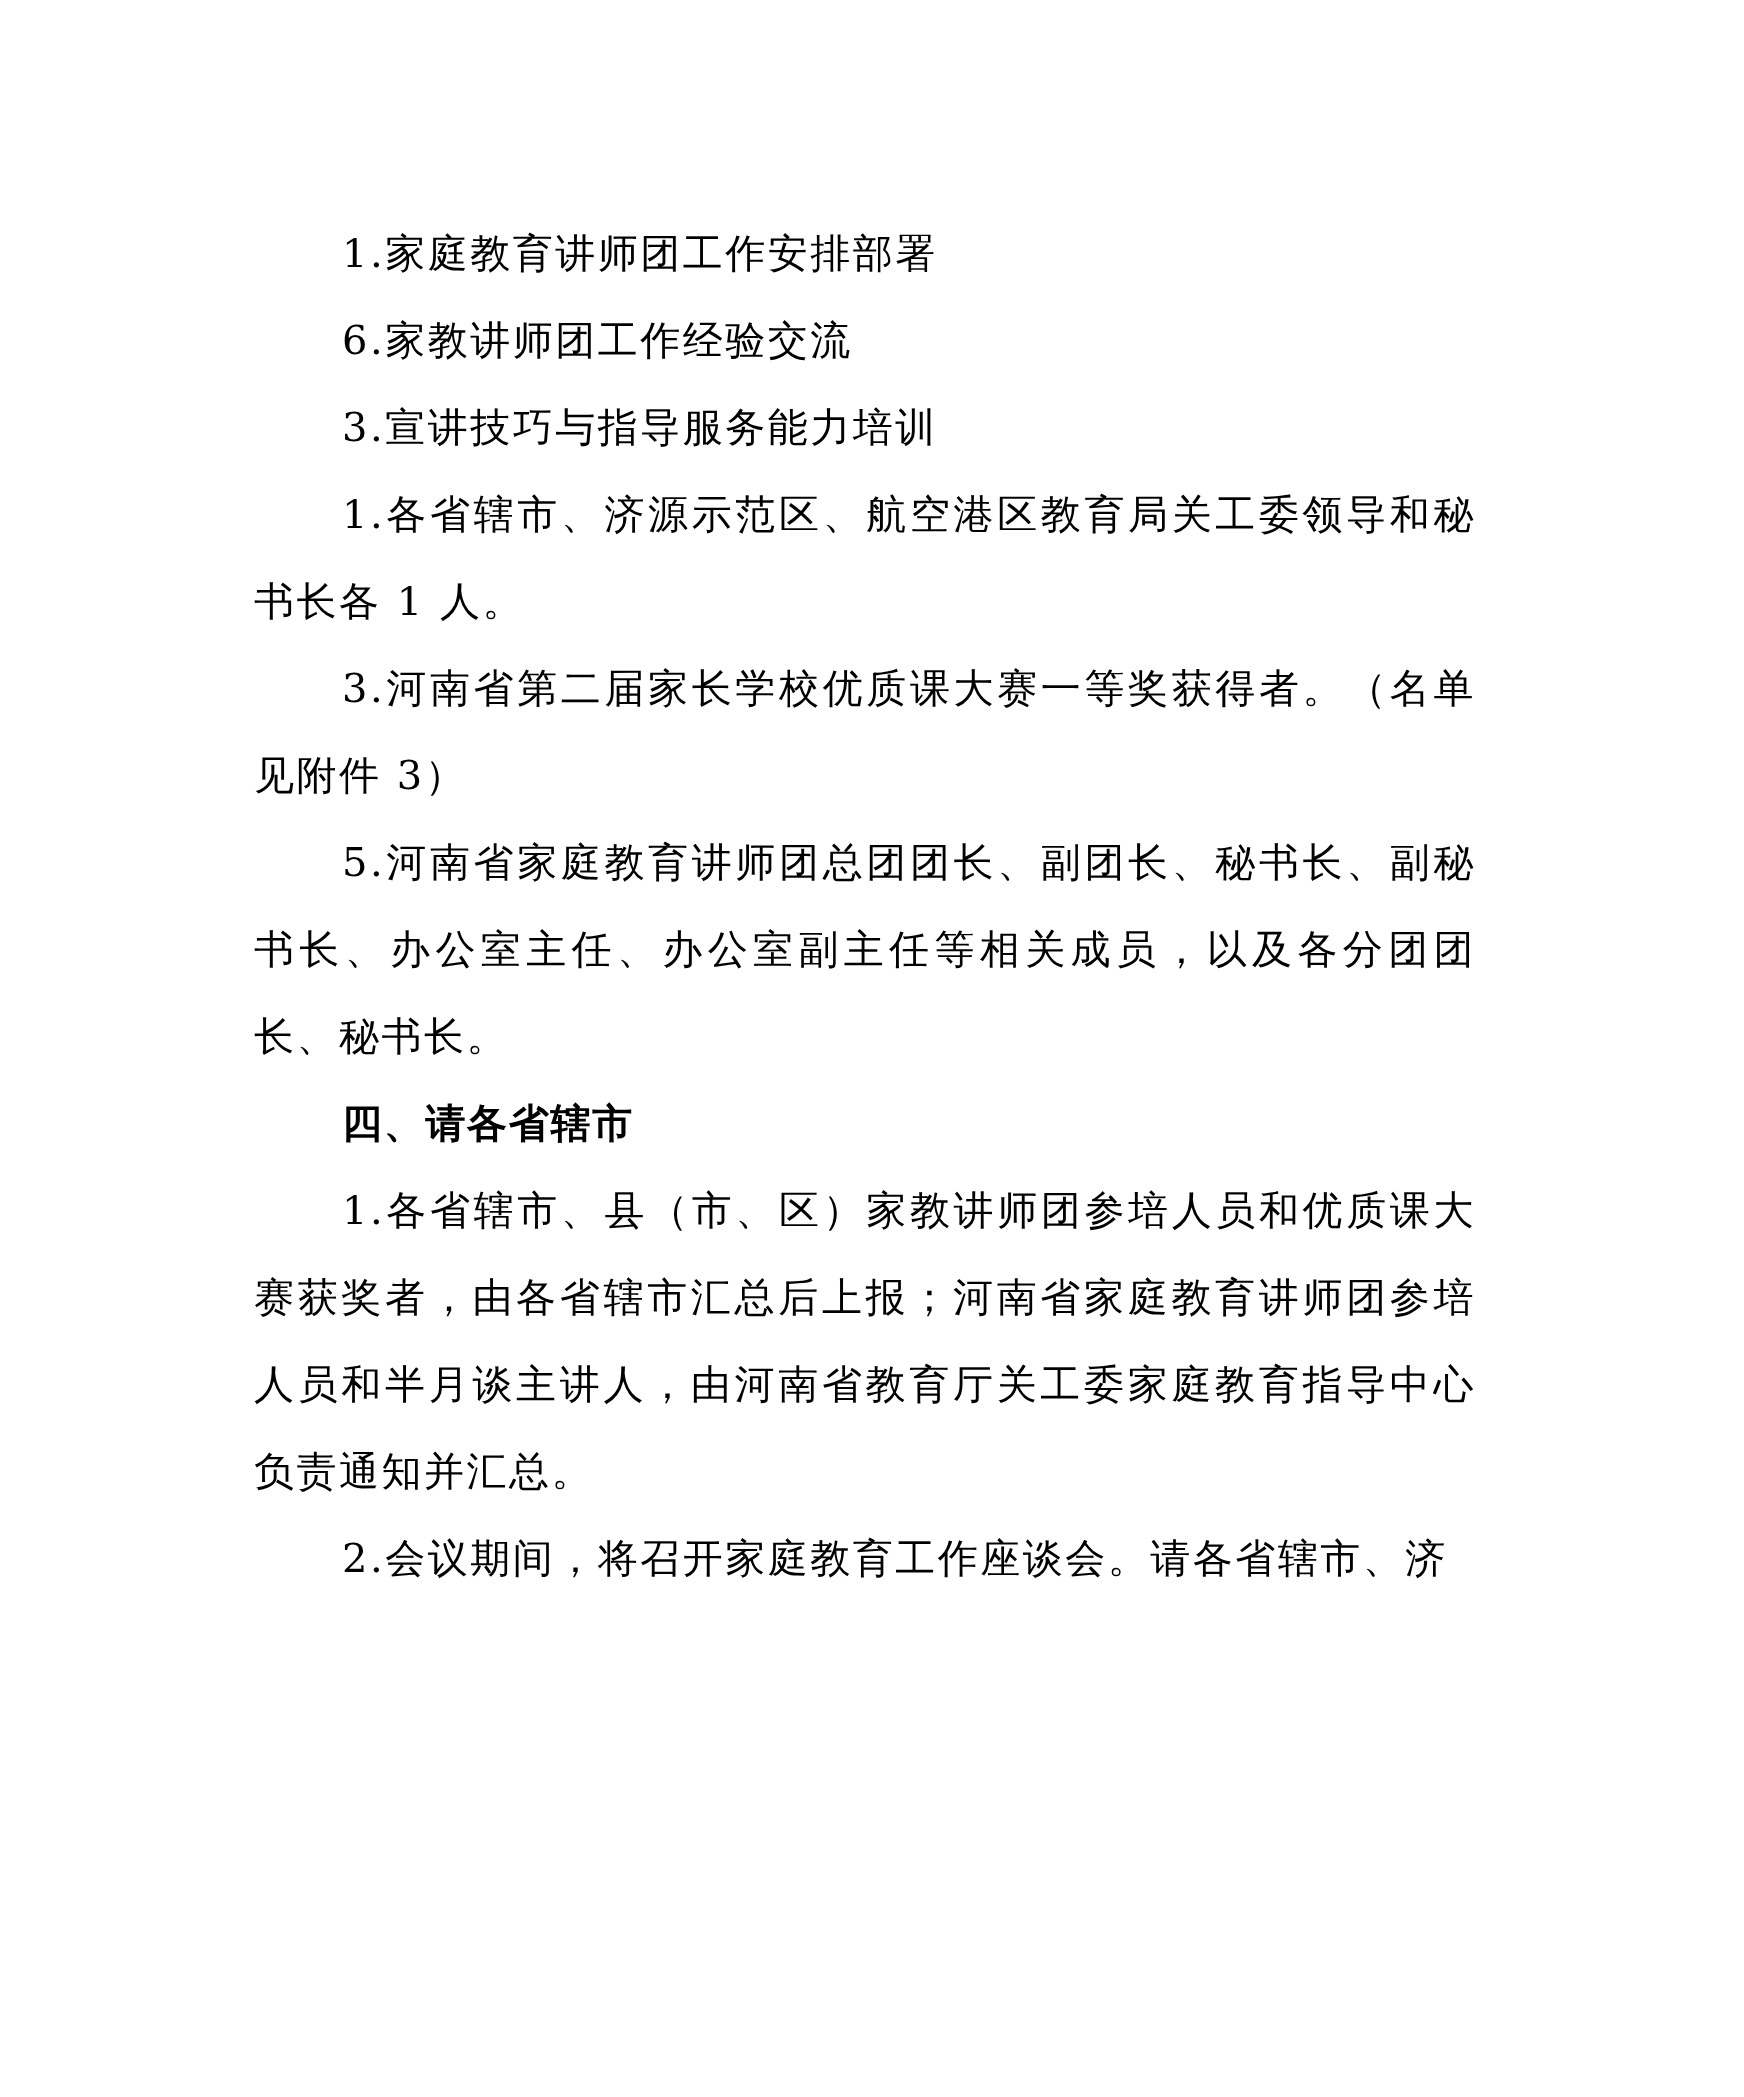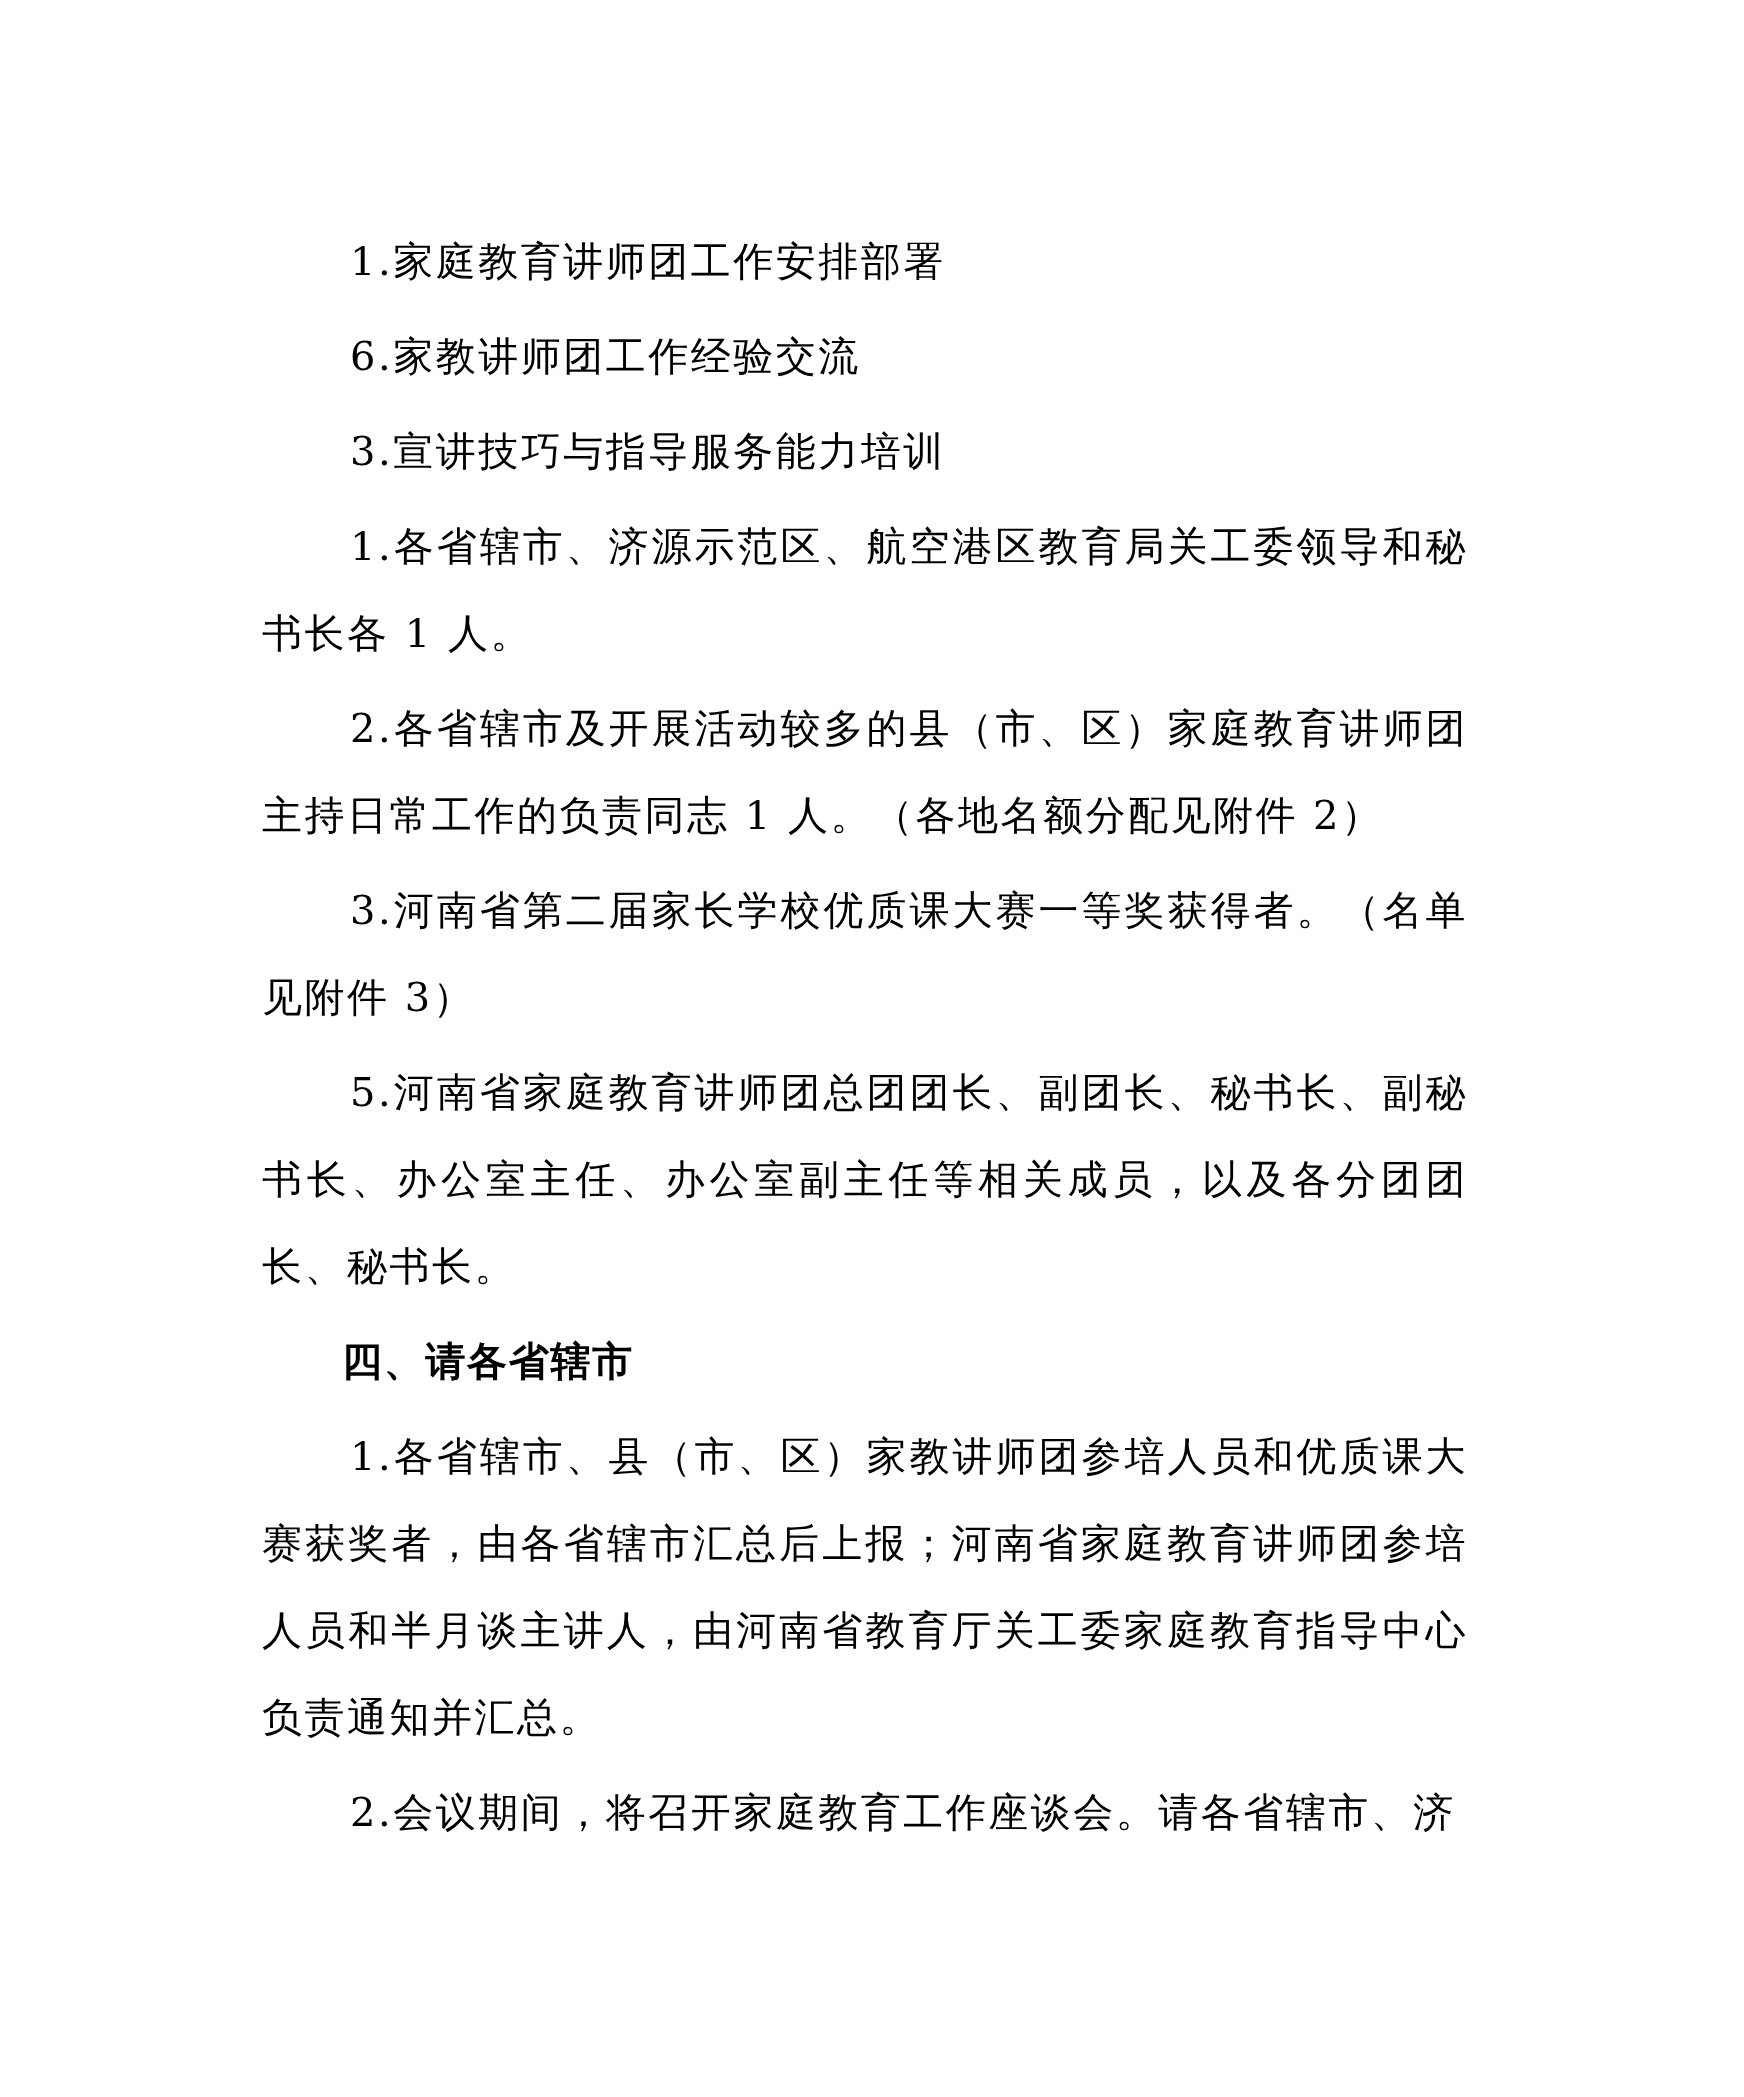--- a/index.html
+++ b/index.html
@@ -2,38 +2,37 @@
 <html style="font-size:6.7px"><head>
 <meta charset="utf-8">
 <style>
   html, body { margin: 0; padding: 0; background: #ffffff; }
   body { width: 1744px; height: 2299px; position: relative; overflow: hidden;
          font-family: "DejaVu Serif", "Liberation Serif", serif; color: #000; }
   .page { position: absolute; left: 0; top: 0; width: 1744px; height: 2299px; background: #fff; }
   .content { position: absolute; left: 254px; top: 210px; width: 1222px; }
   .heading { font-family: "DejaVu Sans", "Liberation Sans", sans-serif; font-weight: bold;
              font-size: 40px; line-height: 87px; text-indent: 88px; margin: 0; letter-spacing: 1.7px; }
-  .para { font-size: 40px; line-height: 87px; margin: 8px; letter-spacing: 2.5px; text-align: justify; }
+  .para { font-size: 40px; line-height: 87px; margin: 0; letter-spacing: 2.5px; text-align: justify; }
   .para.indent { text-indent: 88px; }
 </style>
 </head>
 <body>
 
 <div class="page">
   <div class="content">
 
     <section>
       <p class="para indent">1.家庭教育讲师团工作安排部署</p>
       <p class="para indent">6.家教讲师团工作经验交流</p>
       <p class="para indent">3.宣讲技巧与指导服务能力培训</p>
     </section>
 
     <section>
       <p class="para indent">1.各省辖市、济源示范区、航空港区教育局关工委领导和秘书长各 1 人。</p>
-      <p class="para indent">2.各省辖市及开展活动较多的县（市、区）家庭教育讲师团主持日常工作的负责同志 1 人。（各地名额分配见附件 2）</p>
       <p class="para indent">3.河南省第二届家长学校优质课大赛一等奖获得者。（名单见附件 3）</p>
       <p class="para indent">5.河南省家庭教育讲师团总团团长、副团长、秘书长、副秘书长、办公室主任、办公室副主任等相关成员，以及各分团团长、秘书长。</p>
     </section>
 
     <section>
       <h2 class="heading">四、请各省辖市</h2>
       <p class="para indent">1.各省辖市、县（市、区）家教讲师团参培人员和优质课大赛获奖者，由各省辖市汇总后上报；河南省家庭教育讲师团参培人员和半月谈主讲人，由河南省教育厅关工委家庭教育指导中心负责通知并汇总。</p>
       <p class="para indent">2.会议期间，将召开家庭教育工作座谈会。请各省辖市、济</p>
     </section>
 

